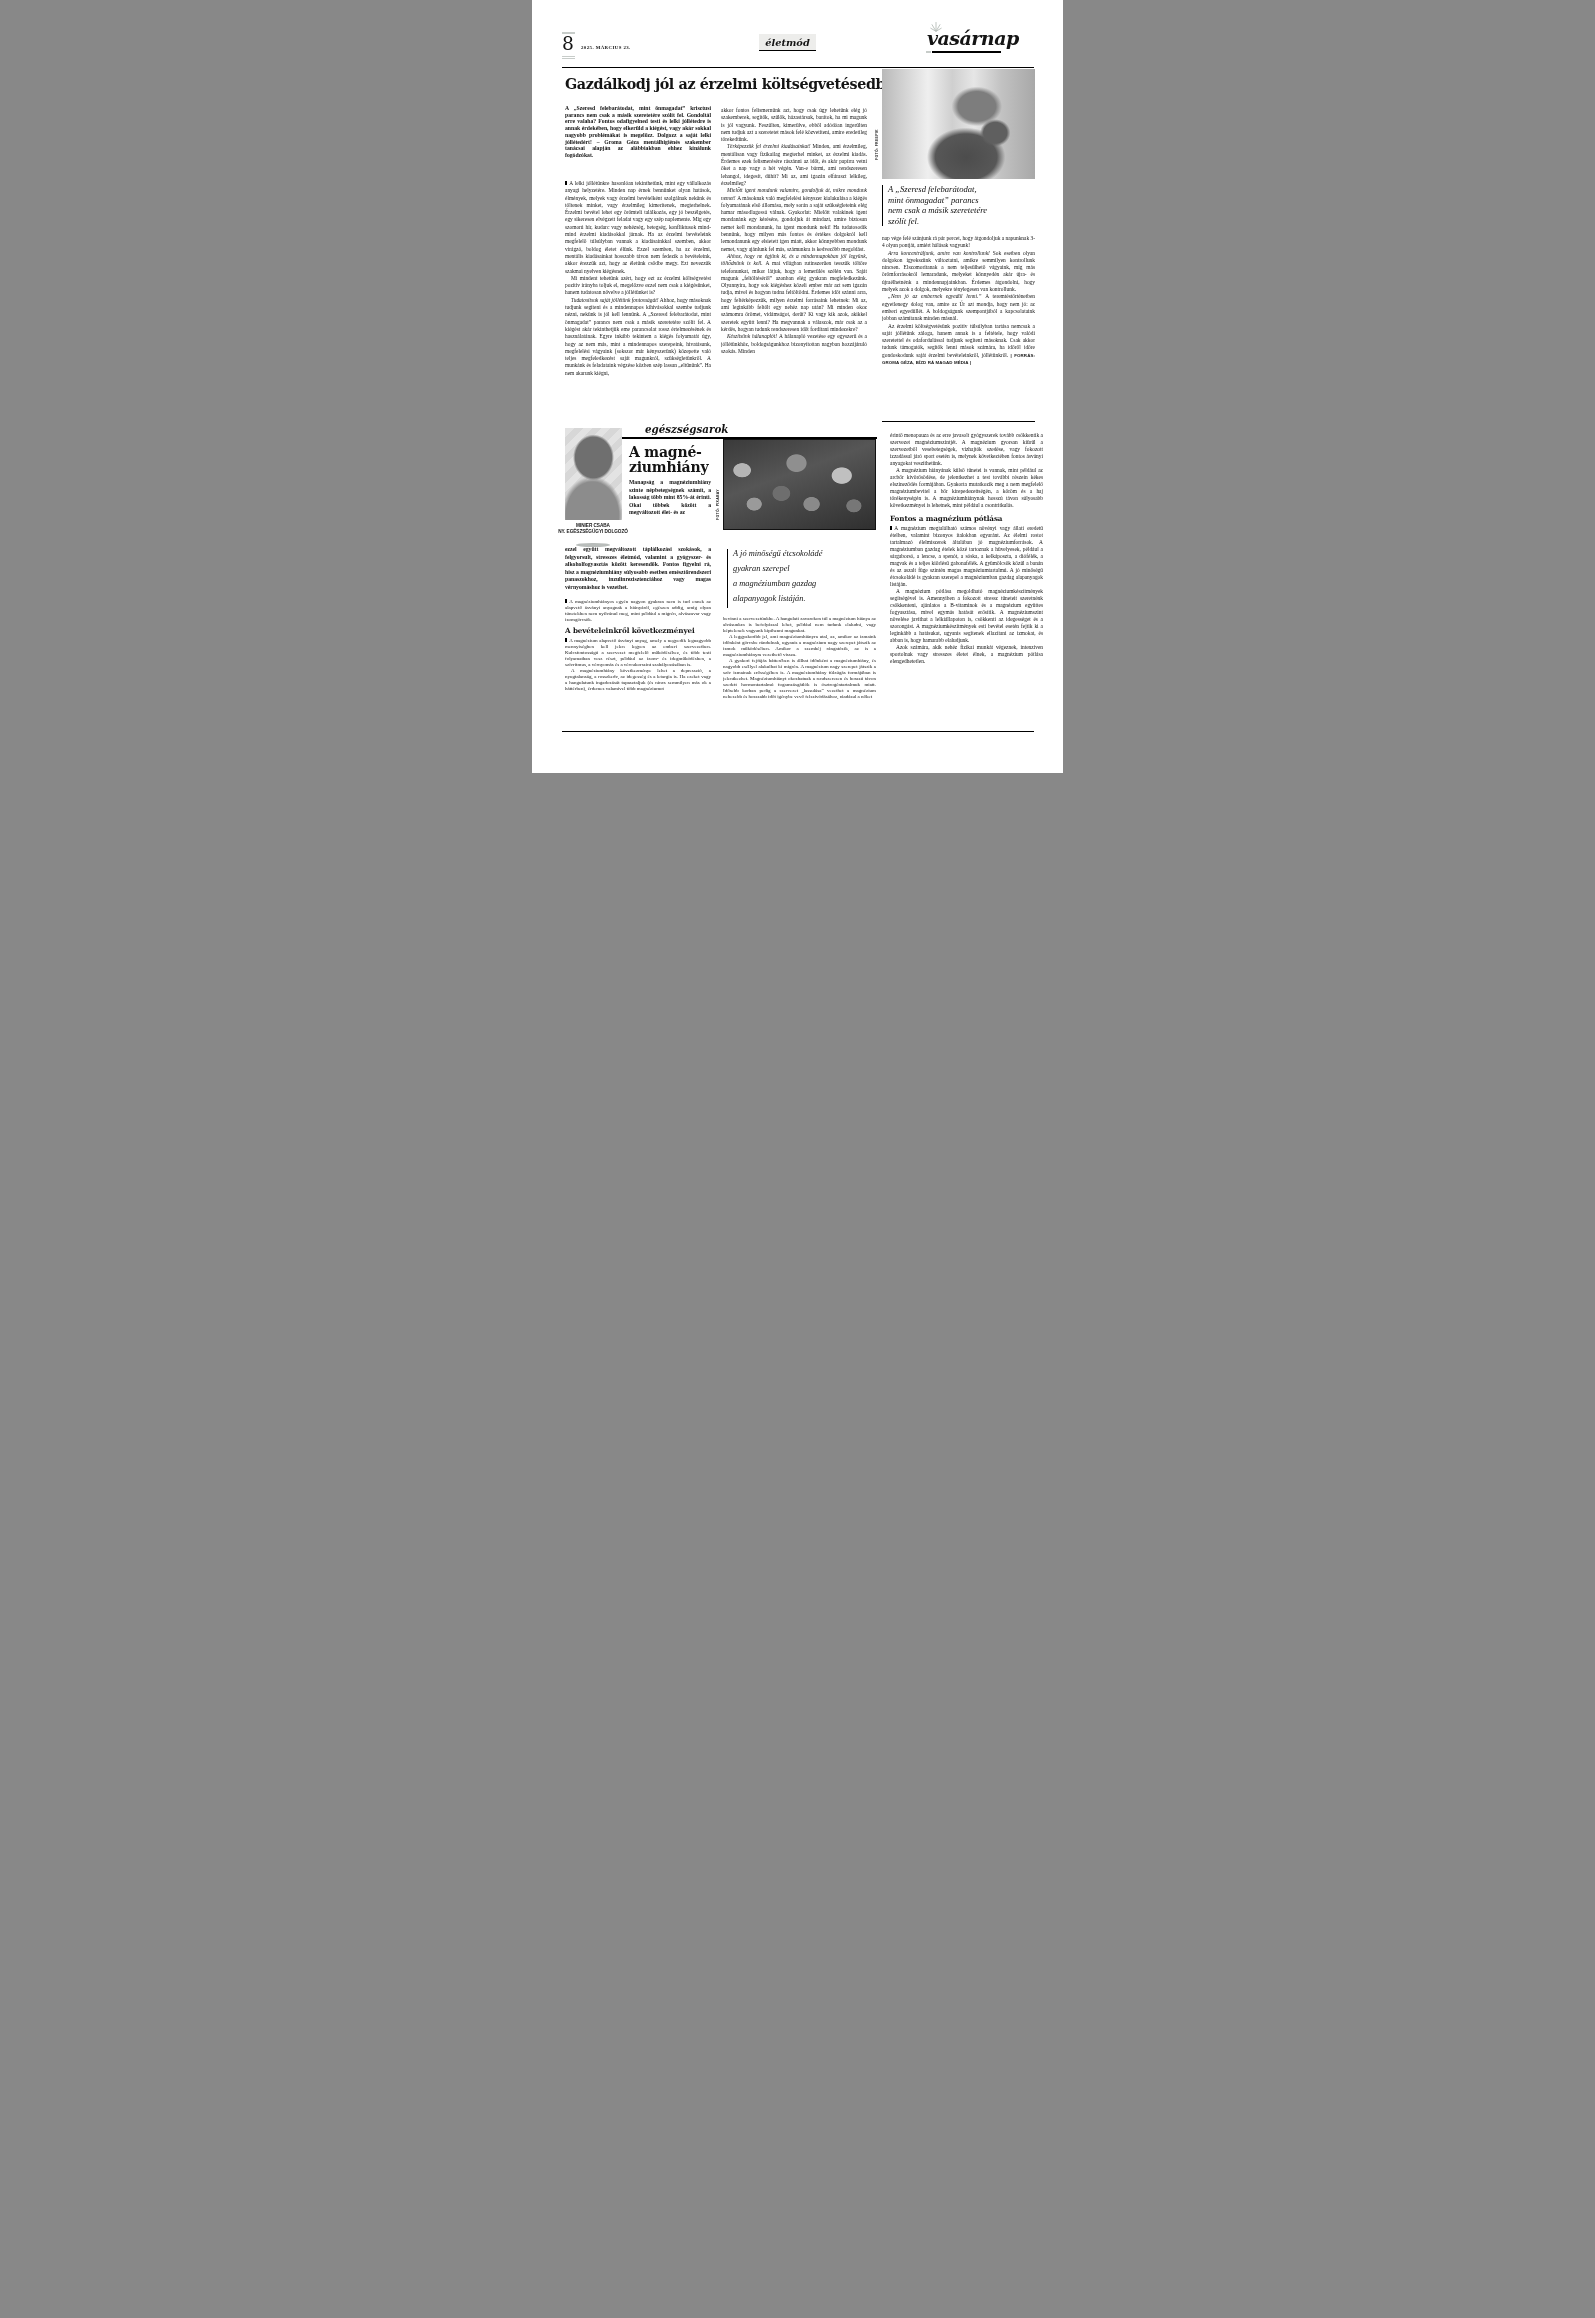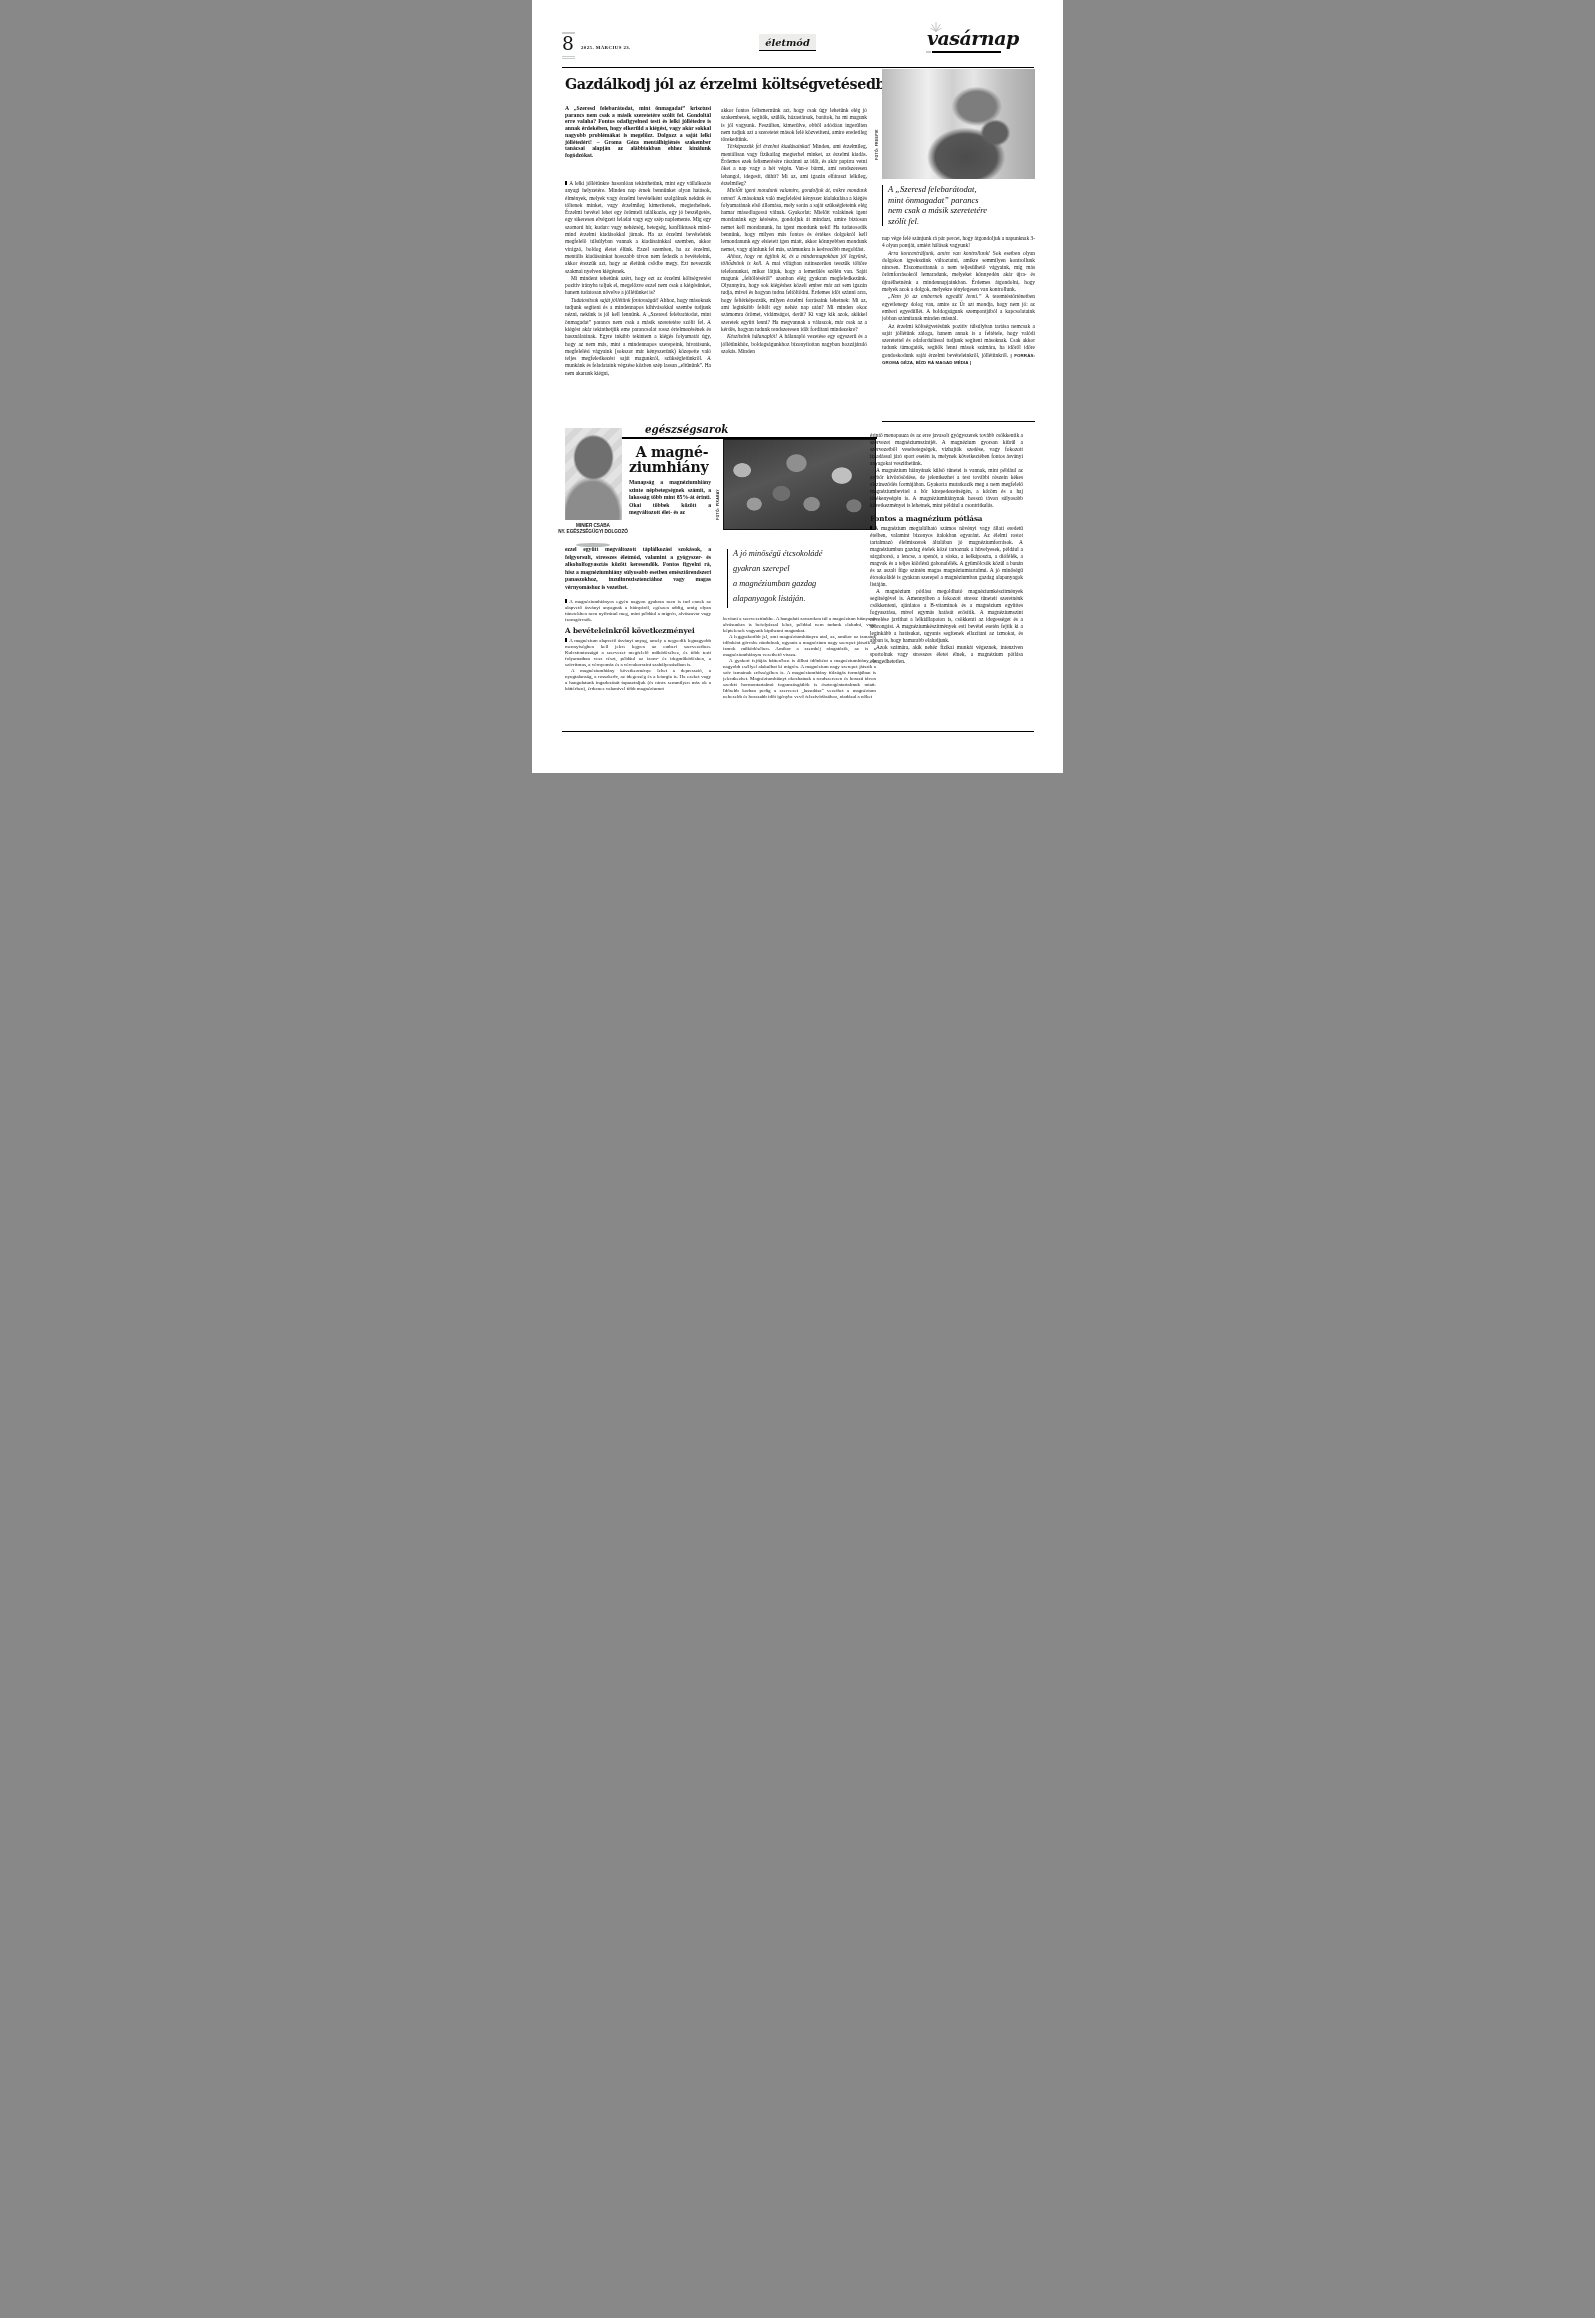--- a/index.html
+++ b/index.html
@@ -147,21 +147,21 @@
   </div>
   <div class="abs rule" style="left:90px;top:437px;width:255px;height:1.9px;"></div>
 
   <div class="abs photo3" style="left:33px;top:428px;width:57px;height:92px;"></div>
   <div class="abs portrait-cap" style="left:26px;top:523px;width:70px;">
     <div>MINIER CSABA</div>
     <div>NY. EGÉSZSÉGÜGYI DOLGOZÓ</div>
   </div>
   <div class="abs ellipse" style="left:44px;top:543px;width:34px;height:4.2px;"></div>
 
-  <h2 class="abs h-head" style="left:97px;top:445px;margin:0;text-align:right;">A magné-
+  <h2 class="abs h-head" style="left:97px;top:445px;margin:0;">A magné-
 ziumhiány</h2>
   <p class="abs h-intro" style="left:97px;top:479px;width:82px;margin:0;">Manapság a magnéziumhi­ány szinte népbetegségnek számít, a lakosság több mint 85%-át érinti. Okai többek között a megváltozott élet- és az</p>
   <p class="abs h-intro" style="left:33px;top:546px;width:146px;margin:0;">ezzel együtt megváltozott táplálkozási szokások, a felgyorsult, stresszes életmód, valamint a gyógyszer- és alkoholfogyasztás között keresendők. Fontos figyelni rá, hisz a magnéziumhiány súlyosabb esetben emésztőrendszeri panaszokhoz, inzulinrezisztenciához vagy magas vérnyomáshoz is vezethet.</p>
 
   <div class="abs bodyB" style="left:33px;top:599px;width:146px;height:130px;overflow:hidden;">
     <div>
         <p class="para noind"><span class="pmark"></span>A magnéziumhiányos egyén nagyon gyakran nem is tud ennek az alapvető ásványi anyagnak a hiányáról, egészen addig, amíg olyan tünetekben nem nyilvánul meg, mint például a migrén, alvászavar vagy izomgörcsök.</p>
       </div>
     <h3 class="subhead">A bevételeinkről következményei</h3>
     <div>
@@ -178,21 +178,21 @@
 gyakran szerepel
 a magnéziumban gazdag
 alapanyagok listáján.</div>
 
   <div class="abs bodyB" style="left:191px;top:616px;width:153px;height:114px;overflow:hidden;">
       <p class="para noind">bevinni a szervezetünkbe. A hangulati zavarokon túl a magnézium hiánya az alvásunkra is befolyással lehet, például nem tudunk elaludni, vagy képtelenek vagyunk kipihenni magunkat.</p>
       <p class="para">A leggyakoribb jel, ami magnéziumhiányra utal, az, amikor az izmaink időnként görcsbe rándulnak, ugyanis a magnézium nagy szerepet játszik az izmok működésében. Amikor a szemhéj rángatózik, az is a magnéziumhiányra vezethető vissza.</p>
       <p class="para">A gyakori fejfájás hátterében is állhat időnként a magnéziumhiány, és nagyobb eséllyel alakulhat ki migrén. A magnézium nagy szerepet játszik a szív izmainak erősségében is. A magnéziumhiány fülzúgás formájában is jelentkezhet. Magnéziumhiányt okozhatnak a rendszeresen és hosszú távon szedett hormontartalmú fogamzásgátlók is ösztrogéntartalmuk miatt. Idősebb korban pedig a szervezet „lassulása” vezethet a magnézium nehezebb és hosszabb időt igénybe vevő felszívódásához, ráadásul a nőket</p>
     </div>
 
-  <div class="abs bodyC" style="left:338px;top:432px;width:153px;height:297px;overflow:hidden;">
+  <div class="abs bodyC" style="left:358px;top:432px;width:153px;height:297px;overflow:hidden;">
     <div>
         <p class="para noind">érintő menopauza és az erre javasolt gyógyszerek tovább csökkentik a szervezet magnéziumszintjét. A magnézium gyorsan kiürül a szervezetből vesebetegségek, vízhajtók szedése, vagy fokozott izzadással járó sport esetén is, melynek következtében fontos ásványi anyagokat veszíthetünk.</p>
         <p class="para">A magnézium hiányának külső tünetei is vannak, mint például az arcbőr kivörösödése, de jelentkezhet a test további részein kékes elszíneződés formájában. Gyakorta mutatkozik meg a nem megfelelő magnéziumbevitel a bőr kirepedezettségén, a köröm és a haj törékenységén is. A magnéziumhiánynak hosszú távon súlyosabb következményei is lehetnek, mint például a csontritkulás.</p>
       </div>
     <h3 class="subhead" style="margin:5.6px 0 2.8px 0;">Fontos a magnézium pótlása</h3>
     <div>
         <p class="para noind"><span class="pmark"></span>A magnézium megtalálható számos növényi vagy állati eredetű ételben, valamint bizonyos italokban egyaránt. Az élelmi rostot tartalmazó élelmiszerek általában jó magnéziumforrások. A magnéziumban gazdag ételek közé tartoznak a hüvelyesek, például a sárgaborsó, a lencse, a spenót, a sóska, a kelkáposzta, a diófélék, a magvak és a teljes kiőrlésű gabonafélék. A gyümölcsök közül a banán és az aszalt füge szintén magas magnéziumtartalmú. A jó minőségű étcsokoládé is gyakran szerepel a magnéziumban gazdag alapanyagok listáján.</p>
         <p class="para">A magnézium pótlása megoldható magnéziumkészítmények segítségével is. Amennyiben a fokozott stressz tüneteit szeretnénk csökkenteni, ajánlatos a B-vitaminok és a magnézium együttes fogyasztása, mivel egymás hatását erősítik. A magnéziumszint növelése javíthat a lelkiállapoton is, csökkenti az idegességet és a szorongást. A magnéziumkészítmények esti bevétel esetén fejtik ki a leginkább a hatásukat, ugyanis segítenek ellazítani az izmokat, és abban is, hogy hamarabb elaludjunk.</p>
         <p class="para">Azok számára, akik nehéz fizikai munkát végeznek, intenzíven sportolnak vagy stresszes életet élnek, a magnézium pótlása elengedhetetlen.</p>
       </div>

